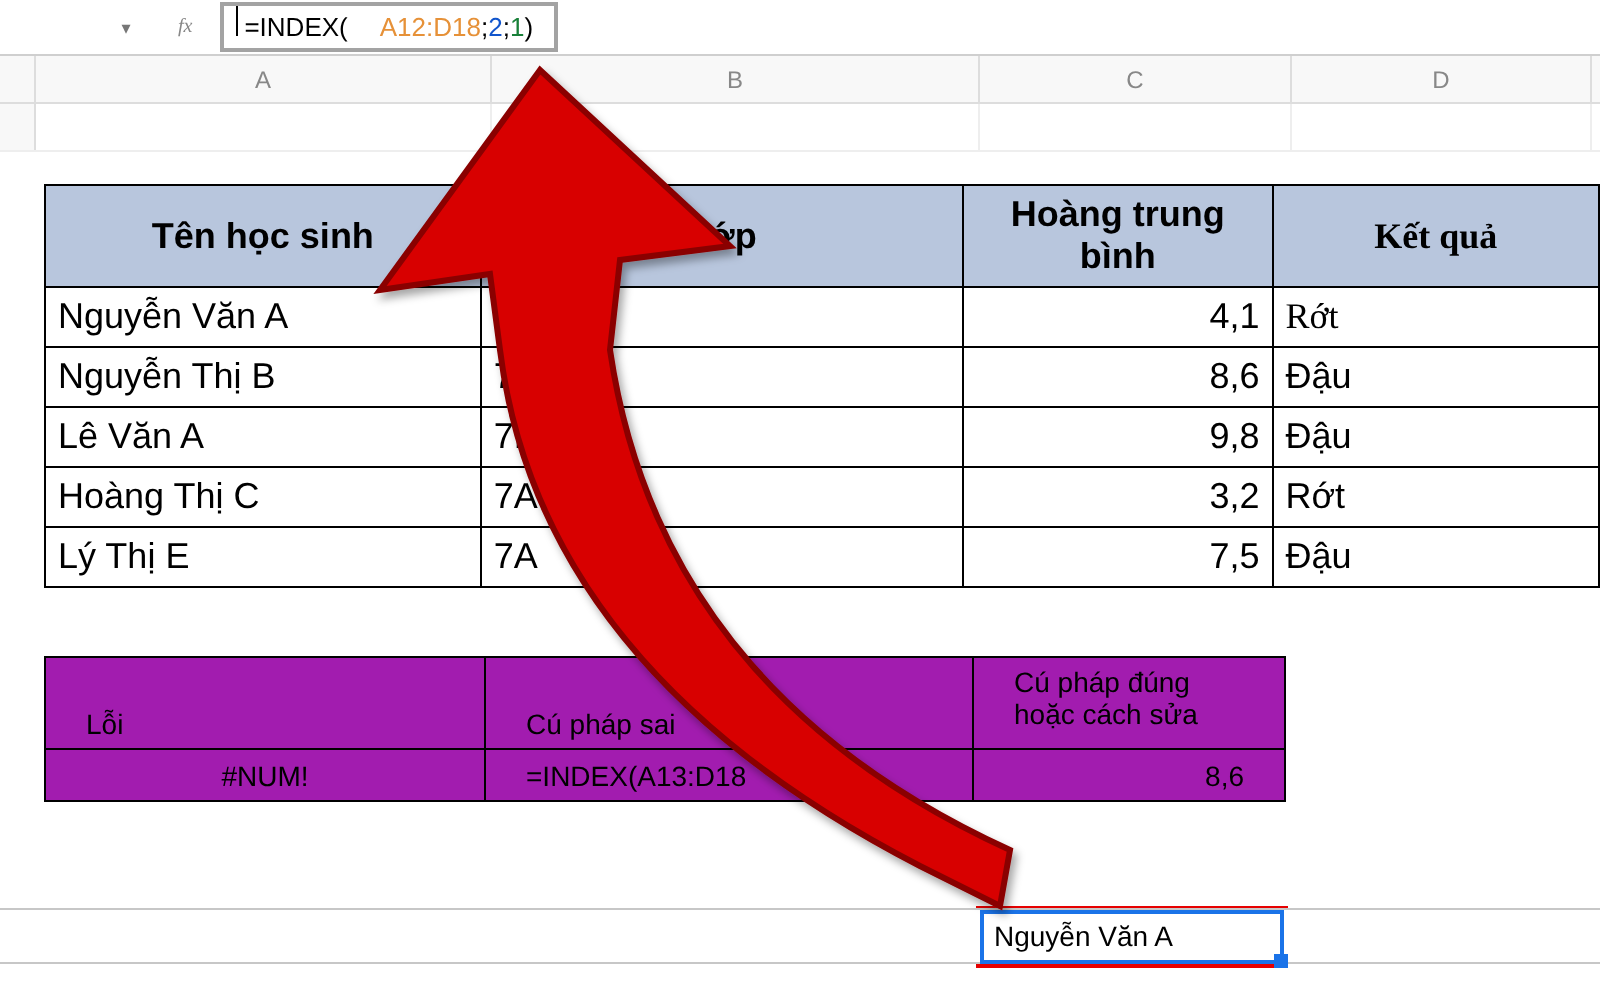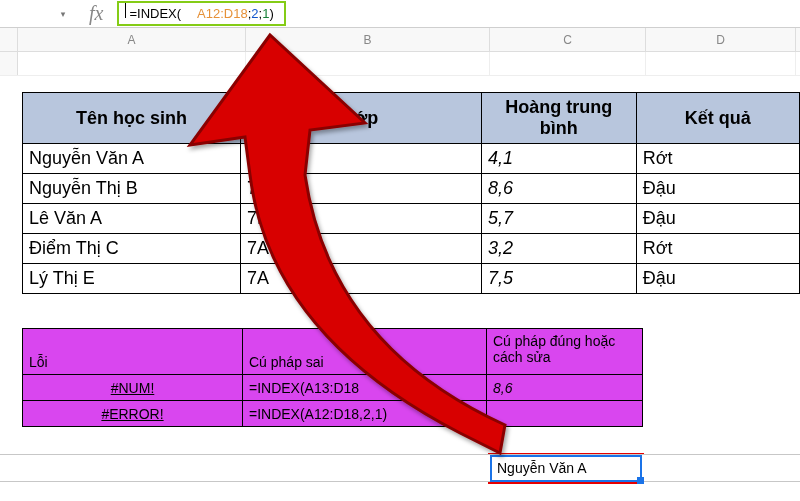--- a/index.html
+++ b/index.html
@@ -27,25 +27,25 @@
     align-items: center;
     justify-content: center;
     color: #777;
     font-size: 9px;
     margin-right: 18px;
   }
   .fx-label {
     font-style: italic;
     color: #888;
     font-family: Georgia, serif;
-    font-size: 20px;
+    font-size: 10px;
     margin-right: 14px;
   }
   .formula-box {
-    border: 2px solid #84cc16;
+    border: 2px solid #a3a3a3;
     padding: 0 10px 3px 6px;
     background: #fff;
     font-size: 13px;
     display: inline-flex;
     align-items: baseline;
   }
   .formula-box .cursor-bar {
     width: 1px; height: 15px; background:#000; margin-right:3px;
   }
   .formula-black { color: #000; }
@@ -110,36 +110,36 @@
     background: #fff;
   }
   table.data th {
     background: #b8c6dd;
     font-weight: bold;
     text-align: center;
   }
   .wA { width: 220px; }
   .wB { width: 244px; }
   .wC { width: 156px; }
-  .wD { width: 165px; }
-  .num-right { text-align: left; font-style: italic; }
-  .center { text-align: center; text-decoration: underline; }
+  .wD { width: 165px; font-family: Liberation Serif, serif; }
+  .num-right { text-align: right; }
+  .center { text-align: center; }
 
   .lower-block {
     margin-top: 34px;
   }
   table.lower {
     border-collapse: collapse;
     font-size: 14px;
   }
   table.lower td {
     border: 1px solid #000;
-    padding: 4px 6px;
+    padding: 4px 20px;
     height: 26px;
-    background: #d946ef;
+    background: #a21caf;
   }
 
   .error-highlight-row {
     position: absolute;
     left: 0;
     top: 454px;
     width: 800px;
     height: 28px;
     background: #fff;
     border-top: 1px solid #c7c7c7;
@@ -230,25 +230,25 @@
           </tr>
       <tr>
             <td>Nguyễn Thị B</td>
             <td>7</td>
             <td class="num-right">8,6</td>
             <td>Đậu</td>
           </tr>
       <tr>
             <td>Lê Văn A</td>
             <td>7B</td>
-            <td class="num-right">5,7</td>
+            <td class="num-right">9,8</td>
             <td>Đậu</td>
           </tr>
       <tr>
-            <td>Điểm Thị C</td>
+            <td>Hoàng Thị C</td>
             <td>7A</td>
             <td class="num-right">3,2</td>
             <td>Rớt</td>
           </tr>
       <tr>
             <td>Lý Thị E</td>
             <td>7A</td>
             <td class="num-right">7,5</td>
             <td>Đậu</td>
           </tr>
@@ -261,25 +261,20 @@
             <tr>
           <td class="wA" style="height:46px;vertical-align:bottom">Lỗi</td>
           <td class="wB" style="vertical-align:bottom">Cú pháp sai</td>
           <td class="wC" style="vertical-align:top">Cú pháp đúng hoặc cách sửa</td>
         </tr>
         <tr>
           <td class="center">#NUM!</td>
           <td>=INDEX(A13:D18</td>
           <td class="num-right">8,6</td>
         </tr>
-        <tr>
-          <td class="center">#ERROR!</td>
-          <td>=INDEX(A12:D18,2,1)</td>
-          <td></td>
-        </tr>
       </tbody>
         </table>
     </div>
   </div>
 </div>
 
 <div class="error-highlight-row"></div>
 
 <div class="selected-cell" style="left:490px; top:455px; width:152px; height:27px;">
   <span>Nguyễn Văn A</span>

